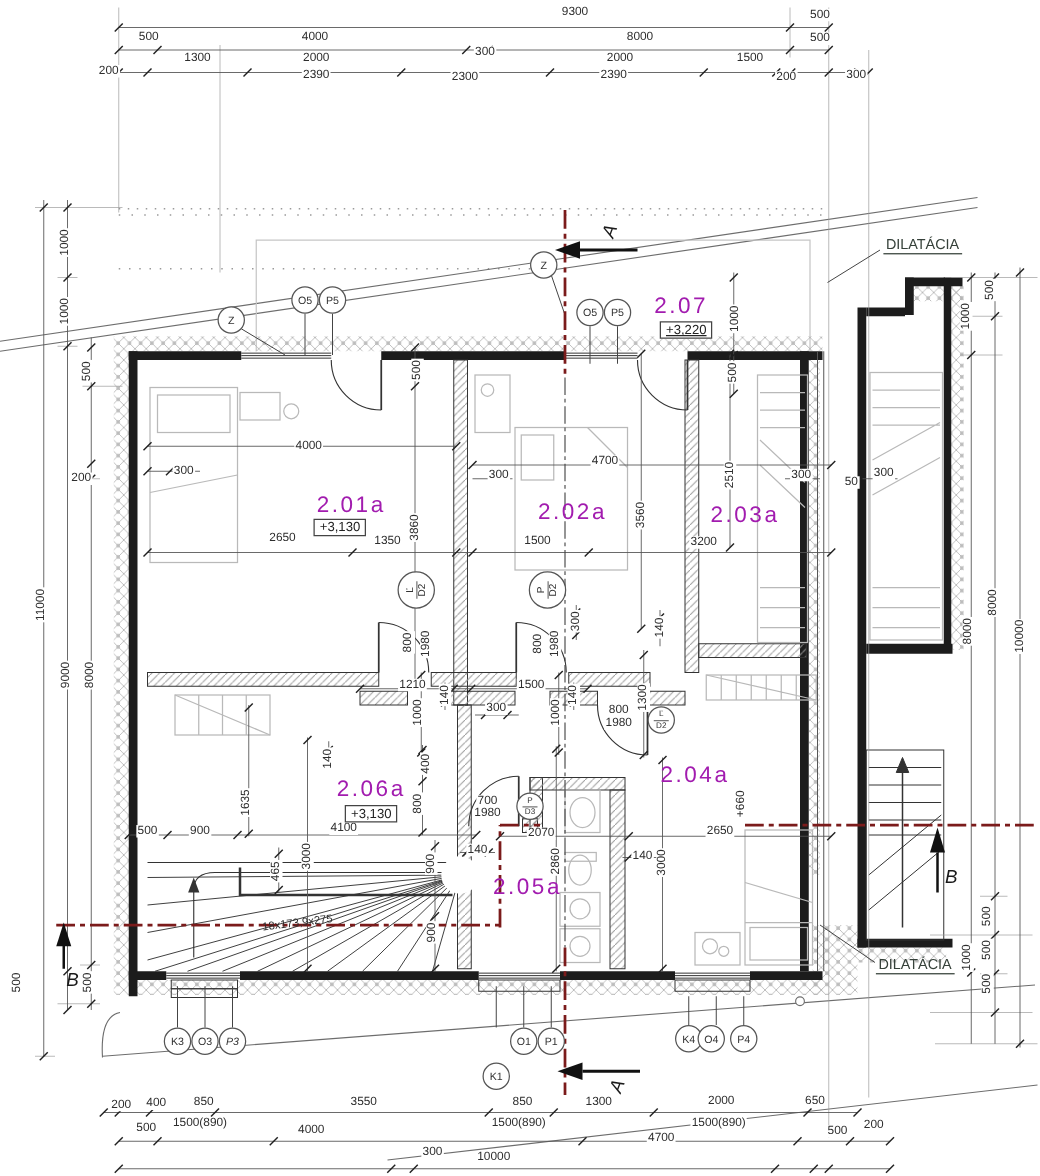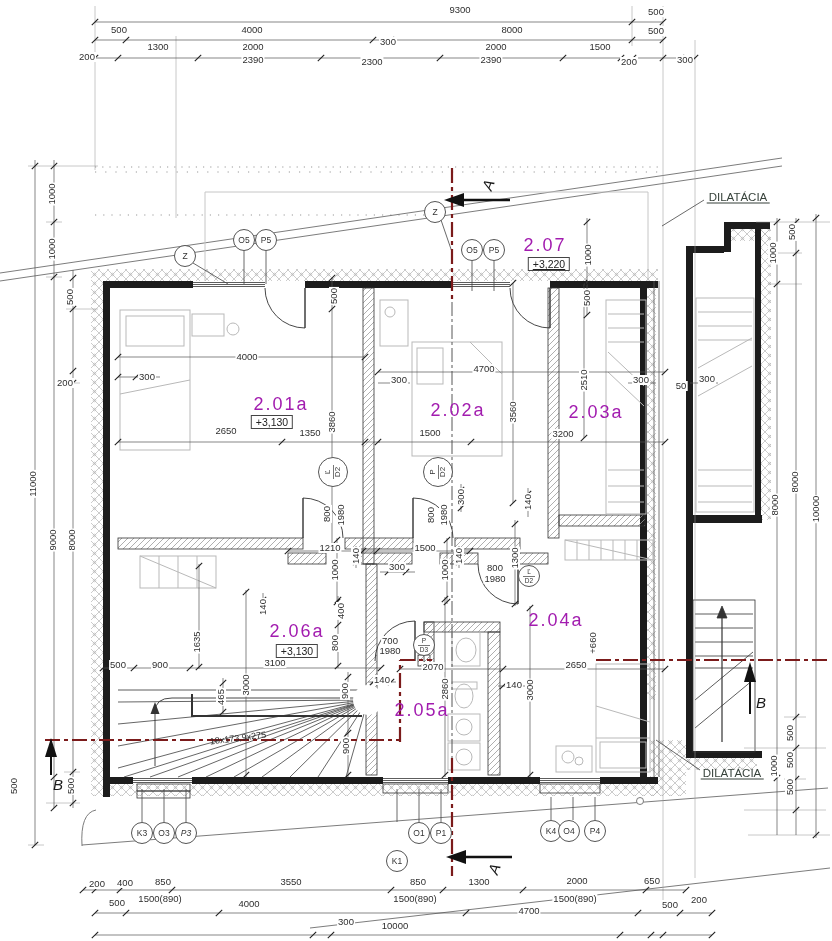--- a/index.html
+++ b/index.html
@@ -538,21 +538,21 @@
       <div class="dim" style="left: 390px; top: 641px;">700</div>
       <div class="dim" style="left: 390px; top: 651px;">1980</div>
       <div class="dim r" style="left: 335px; top: 643px;">800</div>
       <div class="dim r" style="left: 341px; top: 611px;">400</div>
       <div class="dim r" style="left: 263px; top: 607px;">140</div>
       <div class="dim r" style="left: 345px; top: 691px;">900</div>
       <div class="dim r" style="left: 346px; top: 746px;">900</div>
       <div class="dim r" style="left: 197px; top: 642px;">1635</div>
       <div class="dim r" style="left: 221px; top: 697px;">465</div>
       <div class="dim r" style="left: 246px; top: 685px;">3000</div>
-      <div class="dim" style="left: 275px; top: 663px;">3100</div>
+      <div class="dim" style="left: 275px; top: 663px;">4100</div>
       <div class="dim" style="left: 118px; top: 665px;">500</div>
       <div class="dim" style="left: 160px; top: 665px;">900</div>
       <div class="dim" style="left: 97px; top: 884px;">200</div>
       <div class="dim" style="left: 125px; top: 883px;">400</div>
       <div class="dim" style="left: 163px; top: 882px;">850</div>
       <div class="dim" style="left: 291px; top: 882px;">3550</div>
       <div class="dim" style="left: 418px; top: 882px;">850</div>
       <div class="dim" style="left: 479px; top: 882px;">1300</div>
       <div class="dim" style="left: 577px; top: 881px;">2000</div>
       <div class="dim" style="left: 652px; top: 881px;">650</div>

